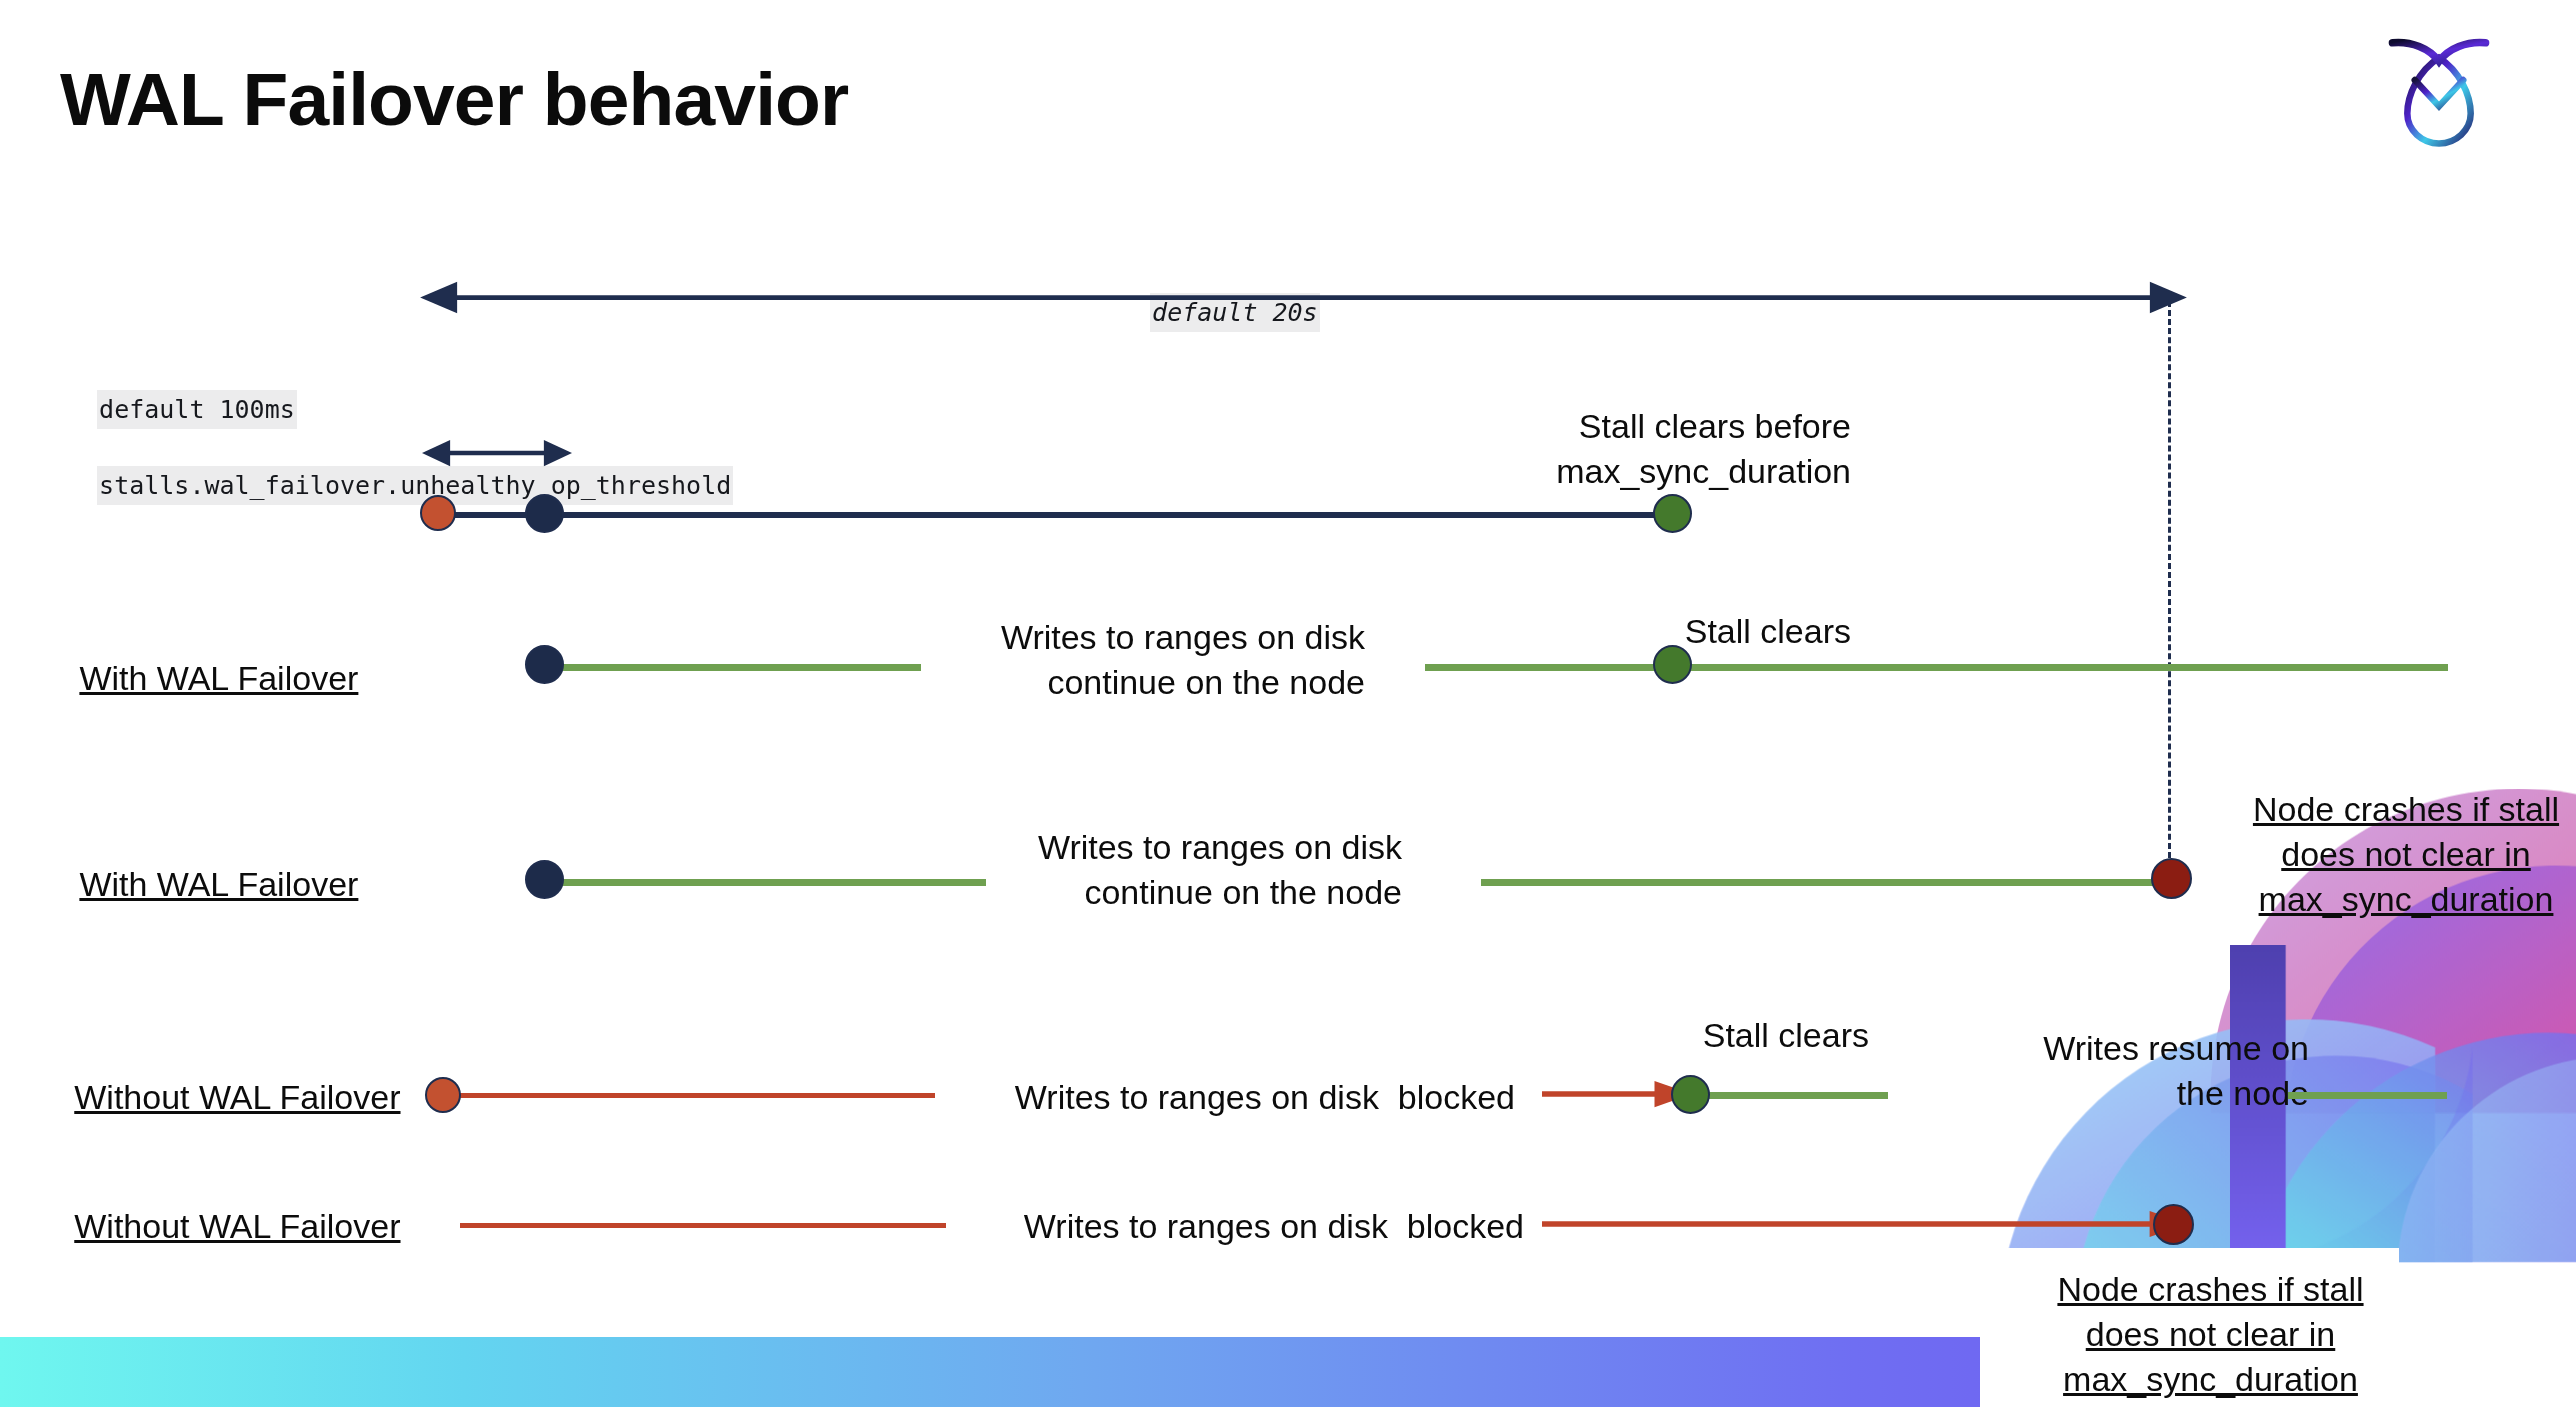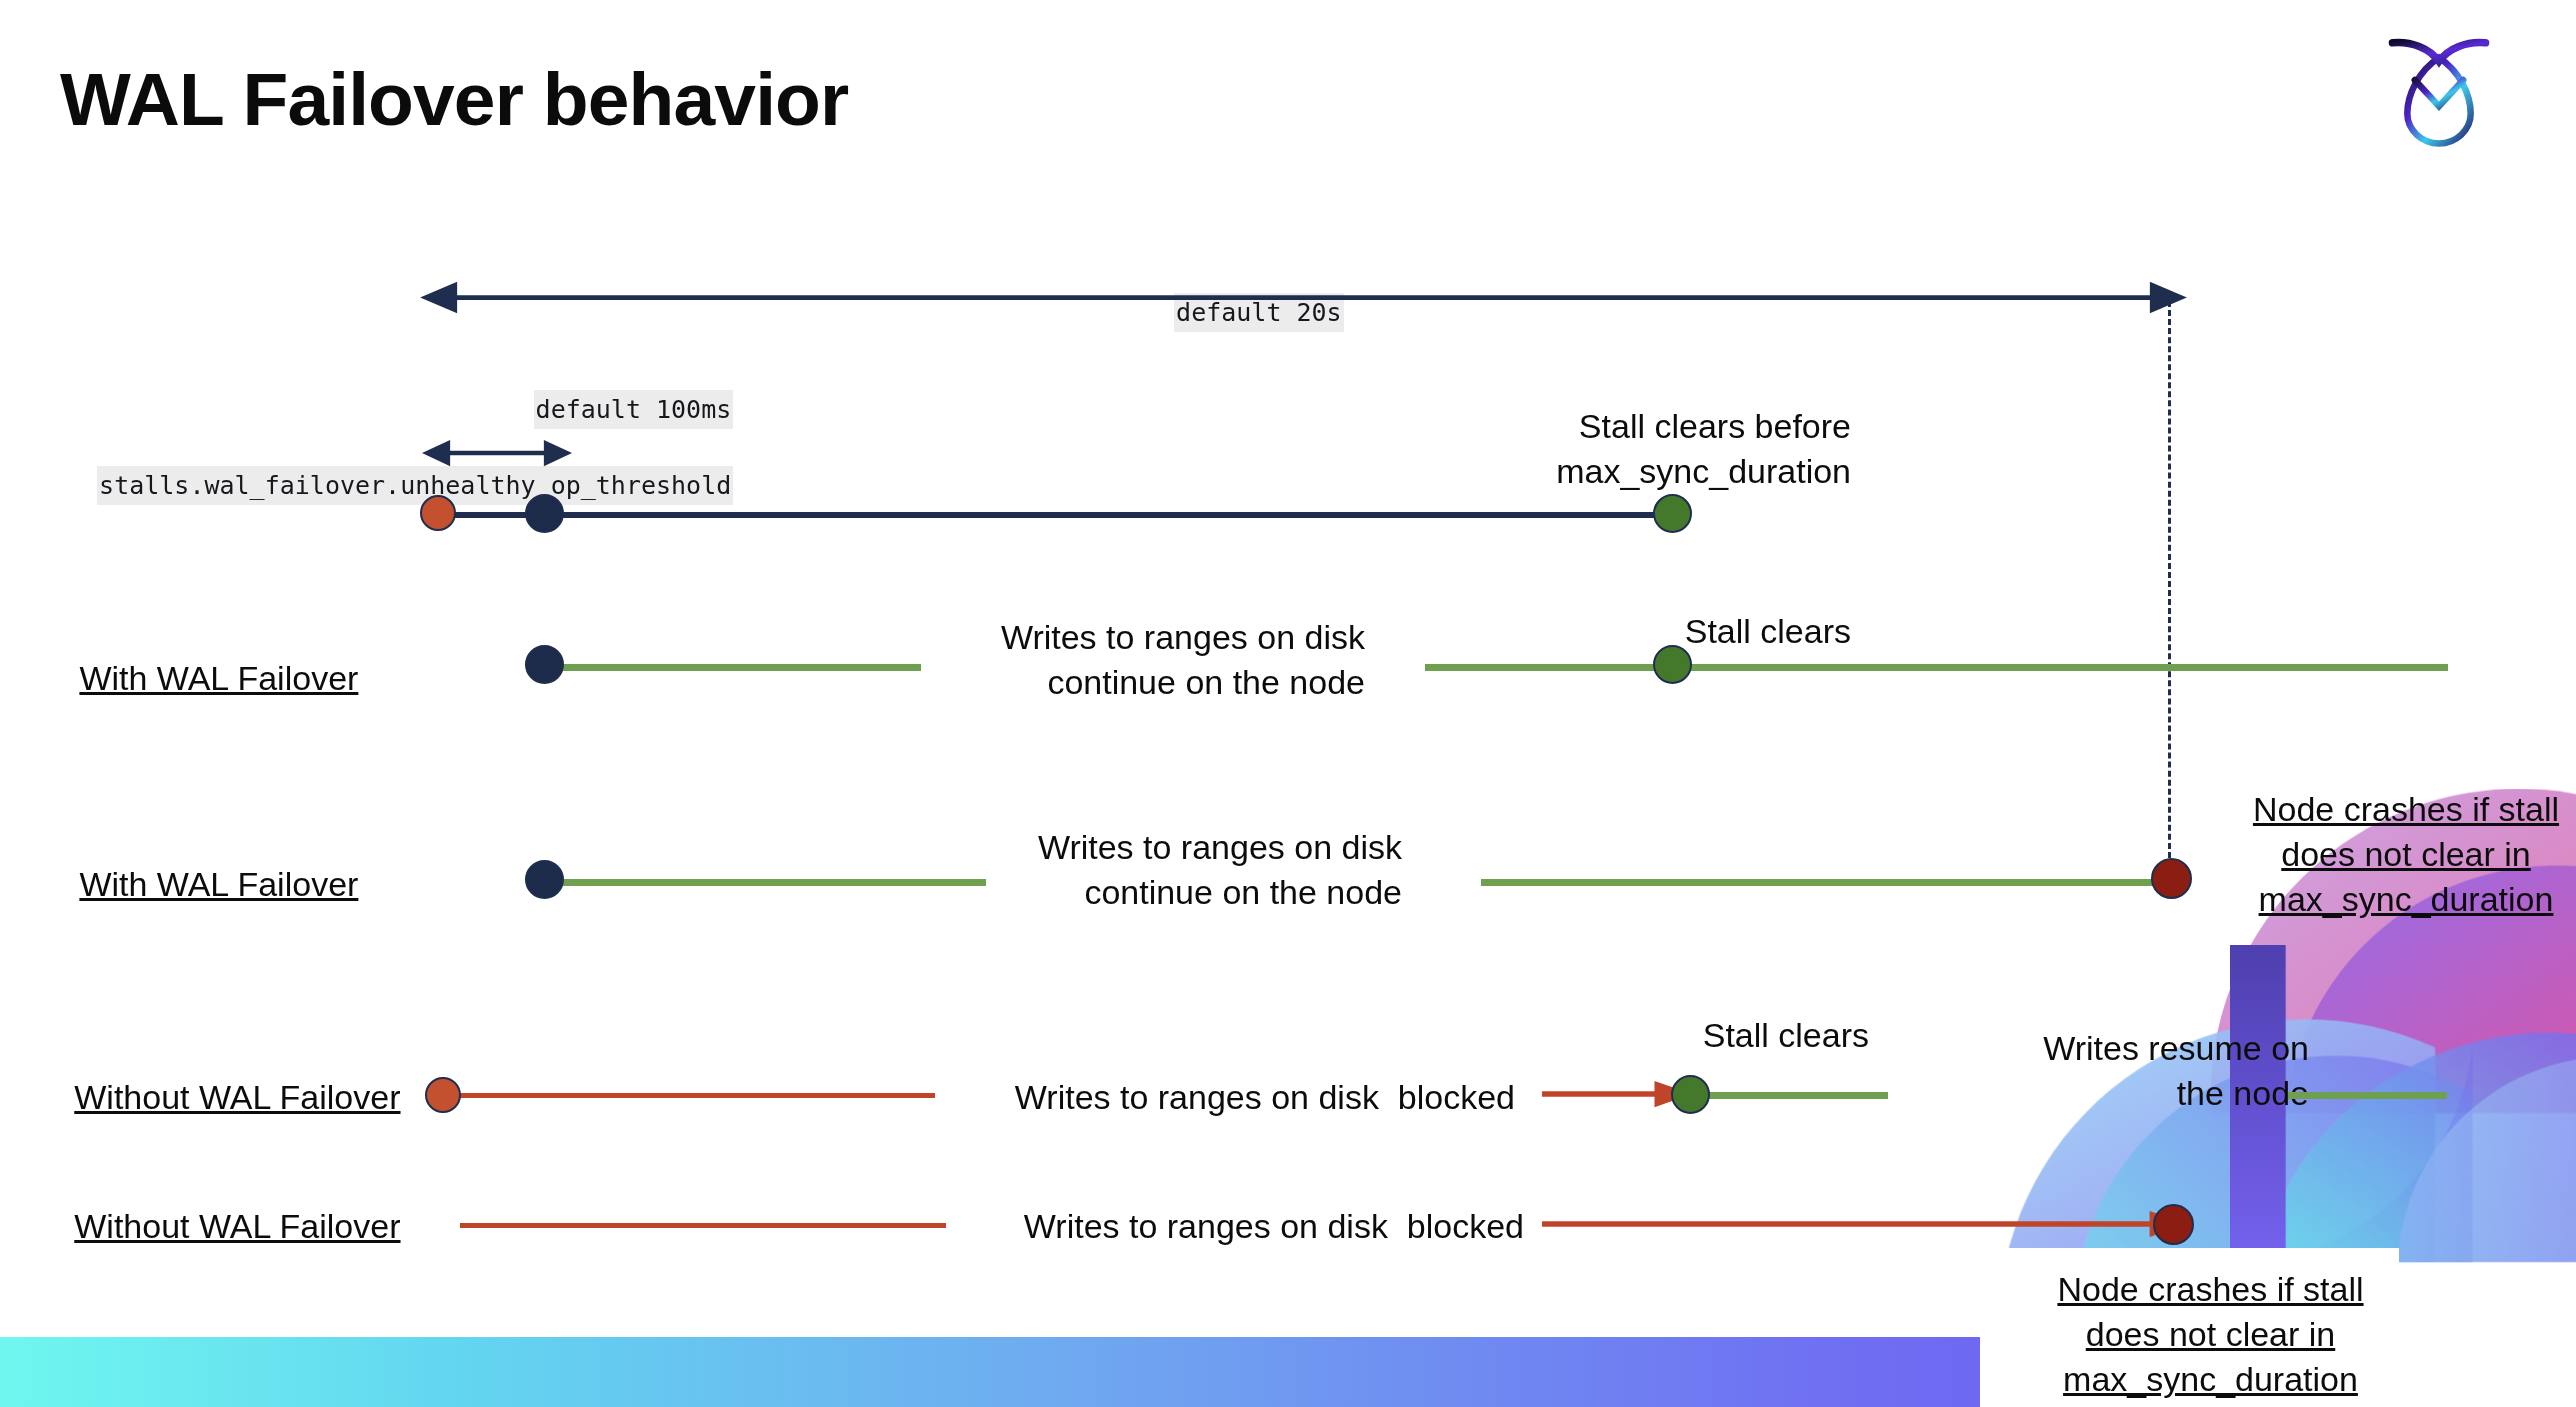--- a/index.html
+++ b/index.html
@@ -25,21 +25,21 @@
   .title{
     position:absolute;left:60px;top:37px;
     font-size:75px;font-weight:bold;letter-spacing:-0.9px;
     color:#0b0b0b;line-height:1.05;white-space:nowrap;margin-top:23px;
   }
 
   
   .code{
     position:absolute;
     font-family:"DejaVu Sans Mono","Liberation Mono",monospace;
-    font-size:25px;color:#16181d;line-height:1.48;white-space:pre;text-align:right;
+    font-size:25px;color:#16181d;line-height:1.48;white-space:pre;
   }
   .code span{background:#ececed;padding:0.9px 1.9px;display:inline-block;}
   .code.c-right{text-align:left;}
 
   
   .lbl{position:absolute;color:#0c0c0c;font-size:31px;line-height:1.33;white-space:pre;}
   .lbl.c{text-align:right;}
   .lbl.r{text-align:right;}
   .lbl.l{text-align:center;text-decoration:underline;}
 
@@ -121,21 +121,21 @@
       </linearGradient>
     </defs>
     <path d="M64 34 C86 48 98 74 98 94 C98 112 82 126 64 126 C46 126 30 112 30 94 C30 74 42 48 64 34 Z" fill="none" stroke="url(#lg1)" stroke-width="7"></path>
     <path d="M14 18 C34 16 54 24 64 38 C74 24 94 16 114 18" fill="none" stroke="url(#lg2)" stroke-width="8" stroke-linecap="round"></path>
     <path d="M38 58 L64 86 L90 58" fill="none" stroke="url(#lg1)" stroke-width="7" stroke-linecap="round"></path>
     <path d="M64 86 L64 126" fill="none" stroke="url(#lg1)" stroke-width="7"></path>
   </svg>
 
   <div class="title">WAL Failover behavior</div>
 
-  <div class="code c-right" style="left:1114px;top:256px;">
+  <div class="code c-right" style="left:1090px;top:256px;font-style:italic;">
     <span>default 20s</span><br>
   </div>
 
   <svg class="arrowsvg" style="left:411px;top:280px;width:1785px;height:37px;" viewBox="0 0 1910 40">
     <line x1="30" y1="19" x2="1880" y2="19" stroke="#1f2d4e" stroke-width="5"></line>
     <polygon points="0,19 40,2 40,36" fill="#1f2d4e"></polygon>
     <polygon points="1910,19 1870,2 1870,36" fill="#1f2d4e"></polygon>
   </svg>
 
   <div class="vdash" style="left:2168px;top:301px;height:575px;"></div>

